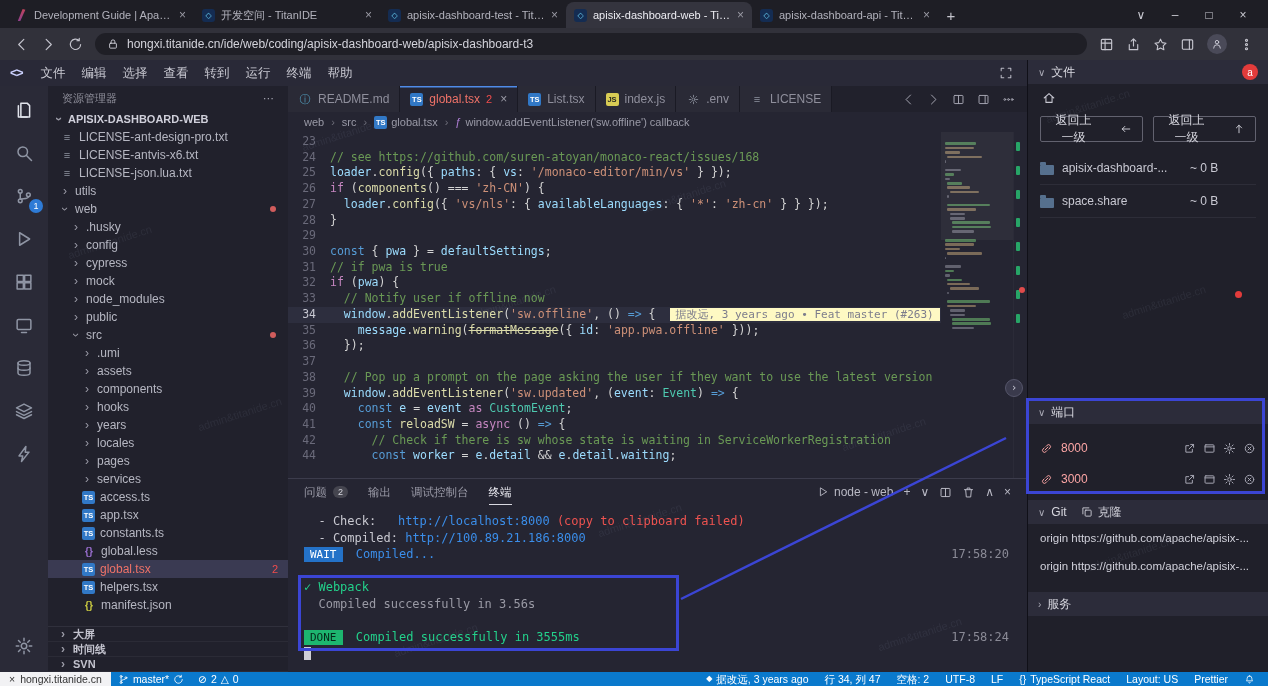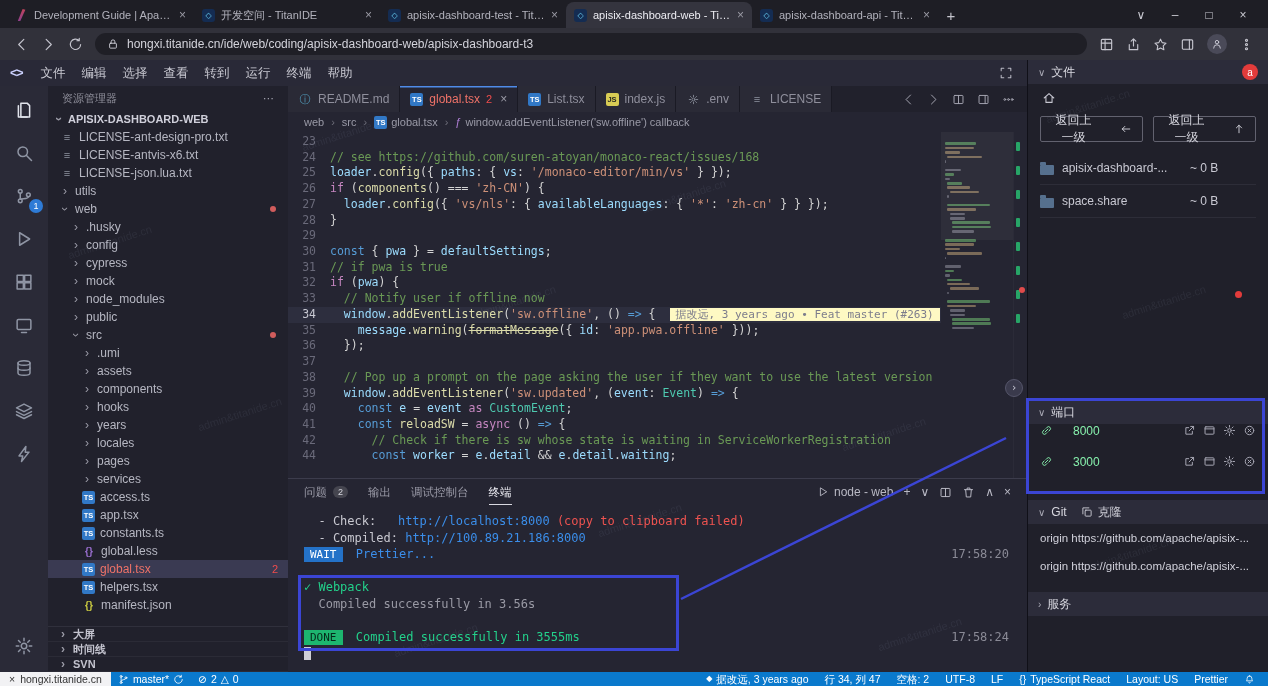--- a/index.html
+++ b/index.html
@@ -119,21 +119,21 @@
 .btn-row{display:flex;gap:10px;padding:4px 12px 10px}
 .rp-btn{height:26px;border:1px solid #62626f;background:transparent;color:#d8d8e0;font-size:12px;padding:0 10px;display:flex;align-items:center;gap:24px;border-radius:2px;font-family:inherit}
 .ft{padding:0 12px}
 .ft-head{display:flex;font-weight:bold;color:#dadae2;padding:10px 0 8px;border-bottom:1px solid #3a3a46;font-size:12.5px}
 .ft-name{flex:1;overflow:hidden;white-space:nowrap}
 .ft-size{width:66px;flex:none}
 .ft-row{display:flex;align-items:flex-end;gap:8px;padding:9px 0;border-bottom:1px solid #2d2d38;color:#c9c9d3}
 .cssfolder{width:14px;height:10px;background:#56708e;border-radius:1px;position:relative;flex:none;margin-top:2px}
 .cssfolder::before{content:"";position:absolute;top:-3px;left:0;width:6px;height:3px;background:#56708e;border-radius:1px 1px 0 0}
 .dot-red{position:absolute;width:7px;height:7px;border-radius:50%;background:#e23b3b}
-.port-row{height:31px;display:flex;align-items:flex-start;gap:20px;padding:0 12px;color:#86efac}
+.port-row{height:31px;display:flex;align-items:flex-end;gap:8px;padding:0 12px;color:#fca5a5}
 .pacts{margin-left:auto;display:flex;gap:7px;color:#a9a9b6}
 .clone-wrap{display:flex;align-items:center;gap:5px;margin-left:8px;color:#cfcfd8}
 .git-row{height:28px;display:flex;align-items:center;padding:0 12px;white-space:nowrap;overflow:hidden;color:#d0d0da;font-size:11.5px}
 
 .statusbar{height:14px;flex:none;background:#0a79cc;display:flex;align-items:center;color:#fff;font-size:10.5px;line-height:14px;white-space:nowrap}
 .st-remote{height:100%;background:#f2f2f4;color:#333;display:flex;align-items:center;gap:5px;padding:0 9px}
 .st-item{display:flex;align-items:center;gap:4px;padding:0 7px}
 .st-right{margin-left:auto;display:flex;align-items:center;gap:2px;padding-right:6px}
 
 .watermarks{position:absolute;left:0;top:0;right:0;bottom:0;z-index:55;pointer-events:none}
@@ -682,21 +682,21 @@
                       <path d="M3 4.5h10M6.3 4.5v-2h3.4v2M4.5 4.5l.8 9h5.4l.8-9"></path>
                     </svg>
                   </span>
                 <span>∧</span>
                 <span>×</span>
               </div>
             </div>
             <div class="term-body" id="termlines">
                 <div class="tline"><span class="t-fg">  - Check:   </span><span class="t-link">http://localhost:8000 </span><span class="t-err">(copy to clipboard failed)</span></div>
                 <div class="tline"><span class="t-fg">  - Compiled: </span><span class="t-link">http://100.89.21.186:8000</span></div>
-                <div class="tline"><span class="t-wait">WAIT</span><span class="t-info"> Prettier...</span><span class="t-time">17:58:20</span></div>
+                <div class="tline"><span class="t-wait">WAIT</span><span class="t-info"> Compiled...</span><span class="t-time">17:58:20</span></div>
                 <div class="tline"></div>
                 <div class="tline"><span class="t-ok">✓ Webpack</span></div>
                 <div class="tline"><span class="t-dim">  Compiled successfully in 3.56s</span></div>
                 <div class="tline"></div>
                 <div class="tline"><span class="t-done">DONE</span><span class="t-ok"> Compiled successfully in 3555ms</span><span class="t-time">17:58:24</span></div>
                 <div class="tline"><span class="cursor-block"></span></div>
               </div>
           </div>
         </div>
       </div>

